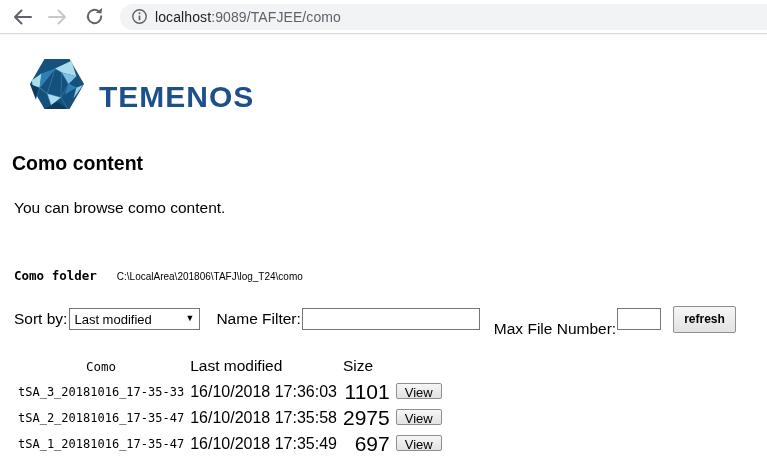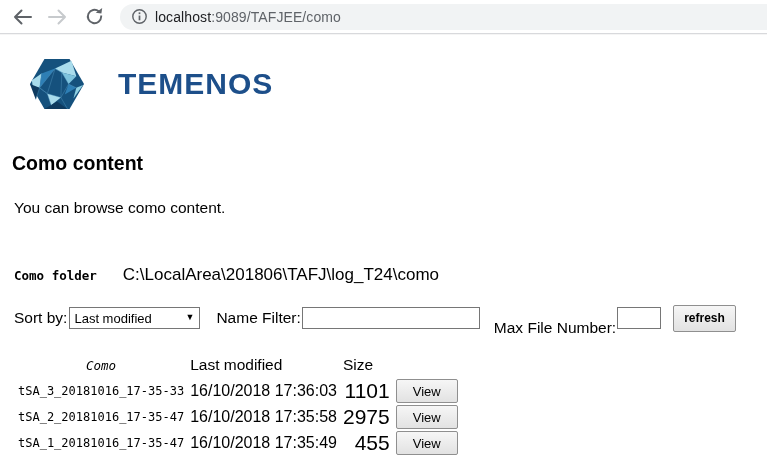--- a/index.html
+++ b/index.html
@@ -18,32 +18,32 @@
   .omnibox{
     flex:1;height:26px;margin-left:2px;margin-right:-18px;
     background:#f1f3f4;border-radius:13px;
     display:flex;align-items:center;padding-left:10px;
   }
   .omni-info{width:18px;height:18px;margin-right:7px;flex:none;display:flex;align-items:center;justify-content:center;}
   .omni-text{font-size:14px;letter-spacing:.1px;white-space:nowrap;}
   .omni-host{color:#202124;}
   .omni-rest{color:#5f6368;}
   
-  .logo{margin:22px 0 0 28px;display:flex;align-items:center;height:56px;gap:19px;}
+  .logo{margin:22px 0 0 28px;display:flex;align-items:flex-end;height:56px;}
   .logo svg{width:58px;height:56px;flex:none;}
   .wordmark{
     margin-left:13px;font-size:30px;font-weight:600;letter-spacing:1px;
     color:#1d4f8a;line-height:1;
   }
   
   .page-title{margin:40px 0 0 12px;font-size:19.5px;font-weight:bold;line-height:22px;}
   .subtitle{margin:24px 0 0 14px;font-size:15.5px;line-height:19px;}
   .folder-line{margin:26px 0 0 14px;font-size:15.5px;line-height:19px;display:flex;align-items:baseline;}
   .mono-b{font-family:"DejaVu Sans Mono", monospace;font-weight:bold;font-size:12.5px;margin-top:23px;}
-  .folder-path{margin-left:26px;font-size:17px;}
+  .folder-path{margin-left:20px;font-size:10px;}
   
   .filter-row{margin:22px 0 0 14px;display:flex;align-items:center;font-size:15.5px;height:22px;}
   .sel-wrap{position:relative;display:inline-block;margin-left:2px;}
   select.sort{
     -webkit-appearance:none;appearance:none;
     width:131px;height:22px;border:1px solid #767676;border-radius:0;
     background:#ffffff;font-family:"Liberation Sans",sans-serif;font-size:13px;
     padding:0 18px 0 4px;box-sizing:border-box;
   }
   .sel-arrow{position:absolute;right:6px;top:6px;font-size:9px;color:#000;pointer-events:none;line-height:1;}
@@ -58,30 +58,30 @@
   .btn{
     border:1px solid #8f8f8f;border-radius:2px;
     background:linear-gradient(#f6f6f6,#e2e2e2);
     font-family:"Liberation Sans",sans-serif;font-size:13px;color:#000;
     padding:1px 10px;height:27px;box-sizing:border-box;
   }
   .btn.refresh{margin-left:12px;font-weight:bold;font-size:12px;}
   
   table.como{margin:22px 0 0 14px;border-collapse:separate;border-spacing:2px;}
   table.como td,table.como th{padding:0 2px;height:24px;vertical-align:middle;font-weight:normal;}
-  .col-como{width:166px;font-style:italic;}
+  .col-como{width:166px;}
   .col-mod{width:134px;}
   .col-size{width:42px;}
   th.h-como{text-align:center;}
   th.h-mod,th.h-size{text-align:left;font-size:15.5px;}
   td.c-como{font-family:"DejaVu Sans Mono",monospace;font-weight:bold;font-size:12px;white-space:nowrap;}
   td.c-mod{font-size:16px;white-space:nowrap;}
   td.c-size{font-size:21px;text-align:right;padding-right:4px;}
   td.c-view{padding-left:8px;}
-  .btn.view{padding:1px 16px;height:24px;}
+  .btn.view{padding:1px 8px;height:16px;}
 </style>
 </head>
 <body>
 
 <div class="chrome">
   <div class="nav-btn">
     <svg width="22" height="22" viewBox="0 0 22 22">
         <path d="M20 11 H4 M10.5 4.5 L4 11 l6.5 6.5" fill="none" stroke="#5f6368" stroke-width="2" stroke-linecap="round" stroke-linejoin="round"></path>
       </svg>
   </div>
@@ -173,17 +173,17 @@
   <tr>
     <td class="c-como">tSA_2_20181016_17-35-47</td>
     <td class="c-mod">16/10/2018 17:35:58</td>
     <td class="c-size">2975</td>
     <td class="c-view"><button class="btn view">View</button></td>
   </tr>
 
   <tr>
     <td class="c-como">tSA_1_20181016_17-35-47</td>
     <td class="c-mod">16/10/2018 17:35:49</td>
-    <td class="c-size">455</td>
+    <td class="c-size">697</td>
     <td class="c-view"><button class="btn view">View</button></td>
   </tr>
 </tbody>
 </table>
 
 </body></html>

